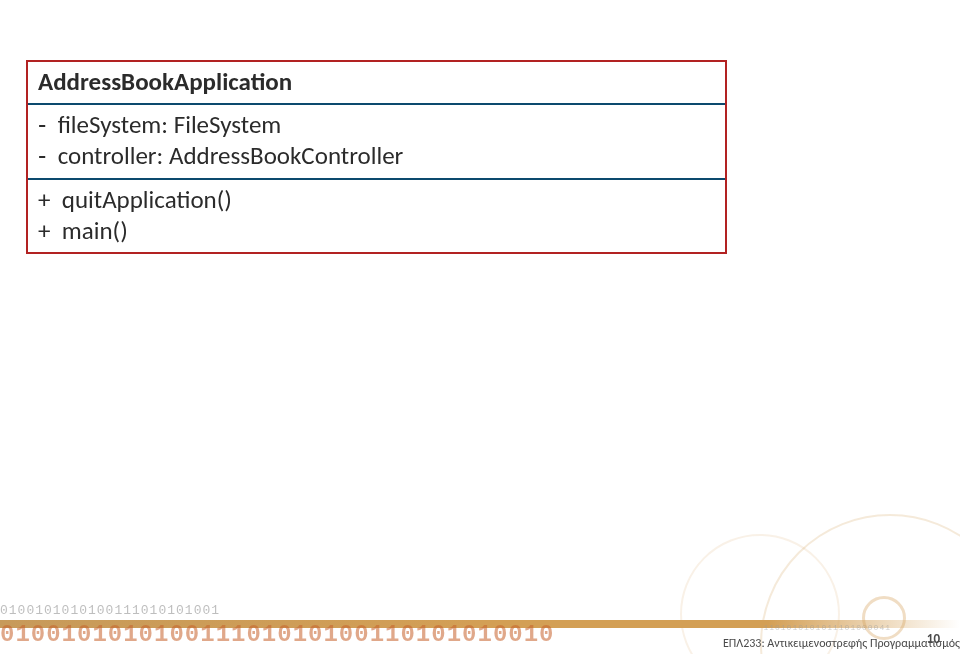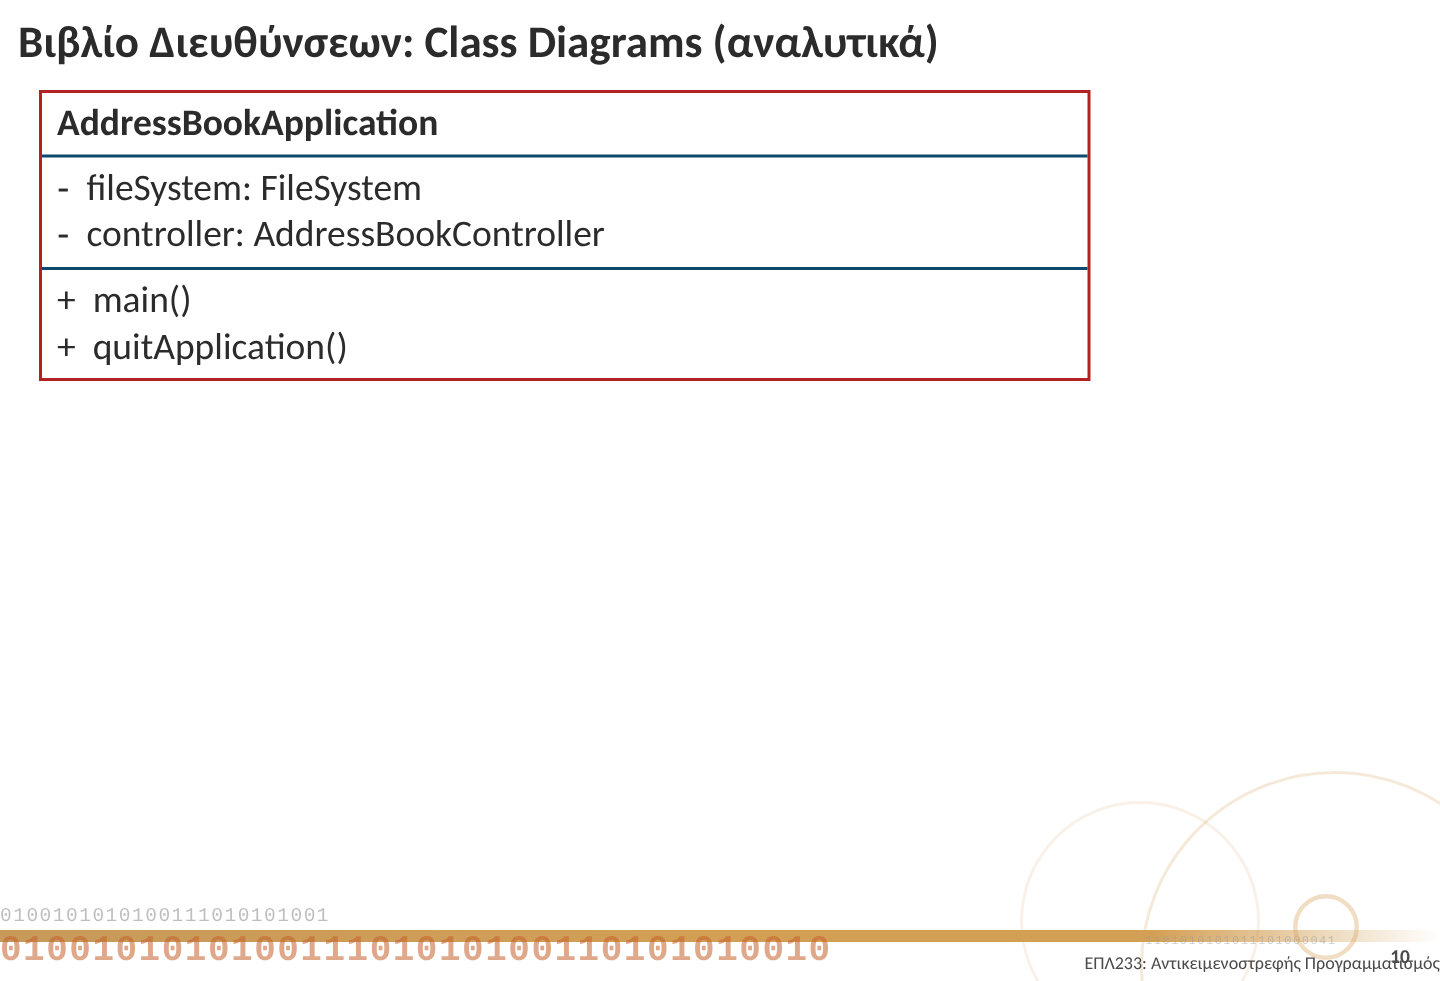--- a/index.html
+++ b/index.html
@@ -90,31 +90,30 @@
   }
   .ring.r1 { width: 260px; height: 260px; right: -60px; bottom: -120px; }
   .ring.r2 { width: 160px; height: 160px; right: 120px; bottom: -40px; border-color: rgba(211,159,85,0.14);}
   .ring.r3 { width: 44px; height: 44px; right: 54px; bottom: 14px; border: 3px solid rgba(211,159,85,0.35); z-index:4; }
 </style>
 </head>
 <body>
 
 <div class="slide">
 
-  <div class="title">Βιβλίο Διευθύνσεων: Class Diagrams (αναλυτικά)</div>
 
   <div class="uml-class">
     <div class="uml-compartment uml-name">AddressBookApplication</div>
     <div class="uml-compartment">
       <div class="uml-line">‐  fileSystem: FileSystem</div>
       <div class="uml-line">‐  controller: AddressBookController</div>
     </div>
     <div class="uml-compartment">
+      <div class="uml-line">+  quitApplication()</div>
       <div class="uml-line">+  main()</div>
-      <div class="uml-line">+  quitApplication()</div>
     </div>
   </div>
 
   <div class="ring r1"></div>
   <div class="ring r2"></div>
 
   <div class="footer">
     <div class="bin-row bin-top">0100101010100111010101001</div>
     <div class="orange-bar"></div>
     <div class="bin-row bin-bot">010010101010011101010100110101010010</div>

